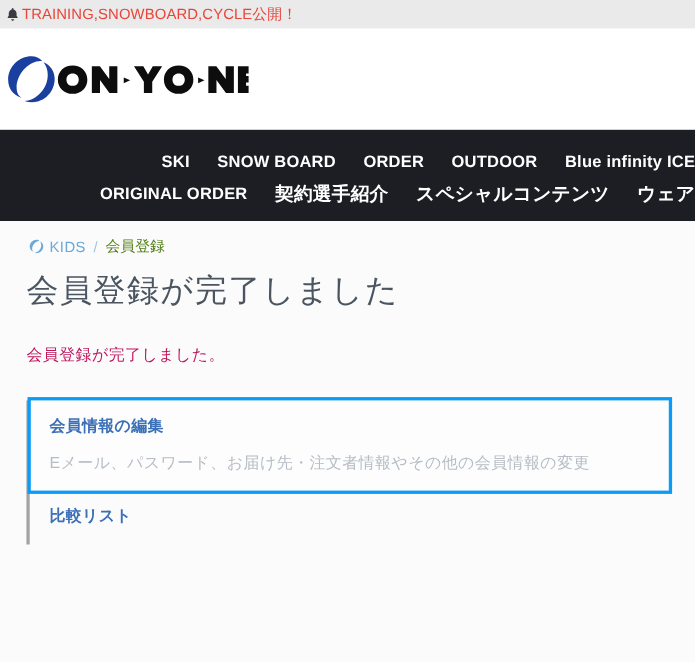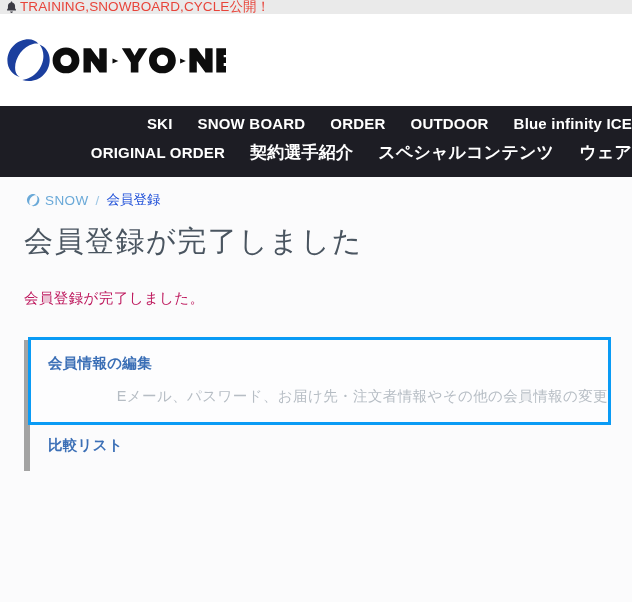--- a/index.html
+++ b/index.html
@@ -11,21 +11,21 @@
     width: 632px;
     height: 602px;
     overflow: hidden;
     background: #fbfbfc;
     font-family: "Liberation Sans", "DejaVu Sans", sans-serif;
     -webkit-font-smoothing: antialiased;
   }
 
   
   .announce-bar {
-    height: 14px;
+    height: 26px;
     background: #eaeaea;
     display: flex;
     align-items: center;
     padding: 0 4px;
     box-sizing: border-box;
   }
   .bell-icon {
     width: 15px;
     height: 15px;
     flex: 0 0 auto;
@@ -51,21 +51,21 @@
   }
   .logo-wrap {
     display: flex;
     align-items: center;
   }
   .logo-svg { display: block; }
 
   
   .main-nav {
     background: #1d1d24;
-    padding: 9px 0 13px 0;
+    padding: 21px 0 13px 0;
   }
   .nav-row {
     display: flex;
     justify-content: flex-end;
     align-items: center;
     padding-right: 0px;
     white-space: nowrap;
   }
   .nav-row + .nav-row { margin-top: 9px; margin-left: 32px; }
   .nav-item {
@@ -105,21 +105,21 @@
   .bc-home {
     color: #6aa9d8;
     letter-spacing: 0.4px;
     cursor: pointer;
   }
   .bc-sep {
     margin: 0 7px;
     color: #9dc6e4;
   }
   .bc-current {
-    color: #1d4ed8;
+    color: #4d7c0f;
     cursor: pointer;
   }
 
   .page-title {
     font-size: 29px;
     font-weight: normal;
     color: #4a5560;
     margin: 8px 0 0 0;
     letter-spacing: 1.5px;
     line-height: 1.25;
@@ -128,21 +128,21 @@
   .lead-text {
     margin: 30px 0 0 0;
     font-size: 14.5px;
     color: #be185d;
     letter-spacing: 0.4px;
   }
 
   
   .link-list {
     margin-top: 32px;
-    border-left: 6px solid #a3a3a3;
+    border-left: 3px solid #a3a3a3;
     padding-left: 0;
     position: relative;
   }
   .link-item {
     padding: 14px 0 16px 18px;
     cursor: pointer;
     box-sizing: border-box;
   }
   .link-item.focused {
     outline: 3px solid #0a9bf5;
@@ -155,21 +155,20 @@
     font-size: 14.5px;
     font-weight: bold;
     color: #3b6fb6;
     letter-spacing: 0.3px;
   }
   .link-desc {
     margin-top: 14px;
     font-size: 14.5px;
     color: #b6bdc4;
     letter-spacing: 0.4px;
-    text-align: right;
   }
 </style>
 </head>
 <body>
 
 <div class="announce-bar">
   <svg class="bell-icon" viewBox="0 0 24 24" aria-hidden="true">
     <path fill="#3b3b44" d="M12 2.2c-.7 0-1.25.55-1.25 1.25v.7C8.1 4.73 6.3 7.1 6.3 9.9v3.3l-1.5 2.4c-.3.5.05 1.15.64 1.15h13.12c.59 0 .94-.65.64-1.15l-1.5-2.4V9.9c0-2.8-1.8-5.17-4.45-5.75v-.7c0-.7-.55-1.25-1.25-1.25z"></path>
     <path fill="#3b3b44" d="M9.7 18.4c.15 1.25 1.18 2.2 2.3 2.2s2.15-.95 2.3-2.2H9.7z"></path>
   </svg>
@@ -221,21 +220,21 @@
   </div>
 </nav>
 
 <main class="content">
 
   <div class="breadcrumb">
     <svg class="bc-logo" viewBox="0 0 48 46" aria-hidden="true">
       <path fill="#6aa9d8" d="M24.6 2.2C13.4 2.2 3.4 11.6 3.4 23.6c0 8.4 5.2 14.4 12.3 16.4-2.6-1.4-4.6-4.4-4.6-9.4 0-10.4 8.2-21 17.9-23.6 2-.5 3.9-.6 5.5-.3-2.6-2.9-6-4.5-9.9-4.5z"></path>
       <path fill="#6aa9d8" d="M35.6 7.5c2.4 2.9 3.8 7 3.8 11.6 0 12-9.6 22.6-21.1 23.8 2.1.7 4.4 1.1 6.8 1.1 11.3 0 20.6-9.4 20.6-21.3 0-6.7-3.6-12.4-10.1-15.2z"></path>
     </svg>
-    <span class="bc-home">SNOW</span>
+    <span class="bc-home">KIDS</span>
     <span class="bc-sep">/</span>
     <span class="bc-current">会員登録</span>
   </div>
 
   <h1 class="page-title">会員登録が完了しました</h1>
 
   <p class="lead-text">会員登録が完了しました。</p>
 
   <div class="link-list">
 

